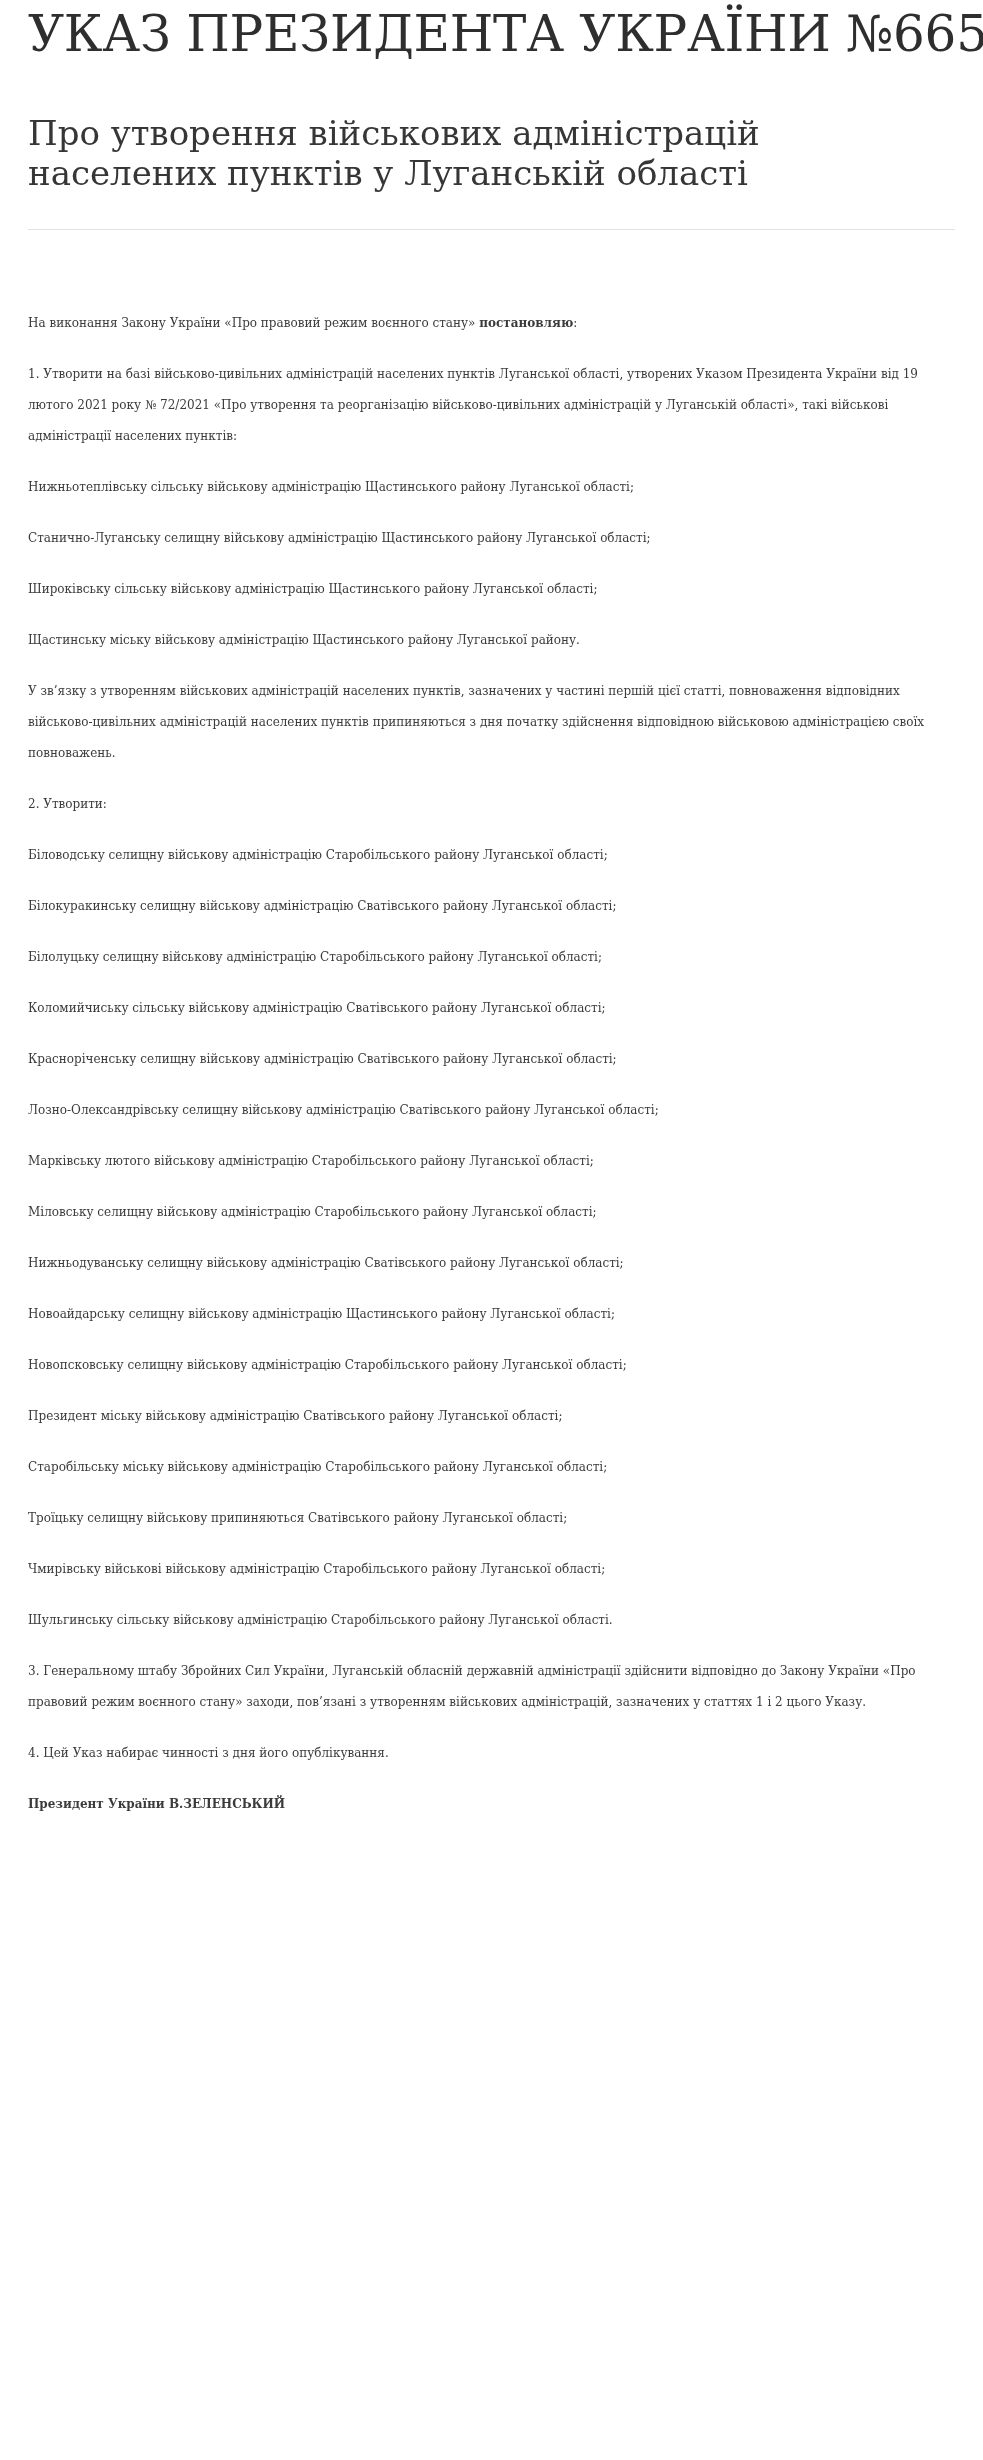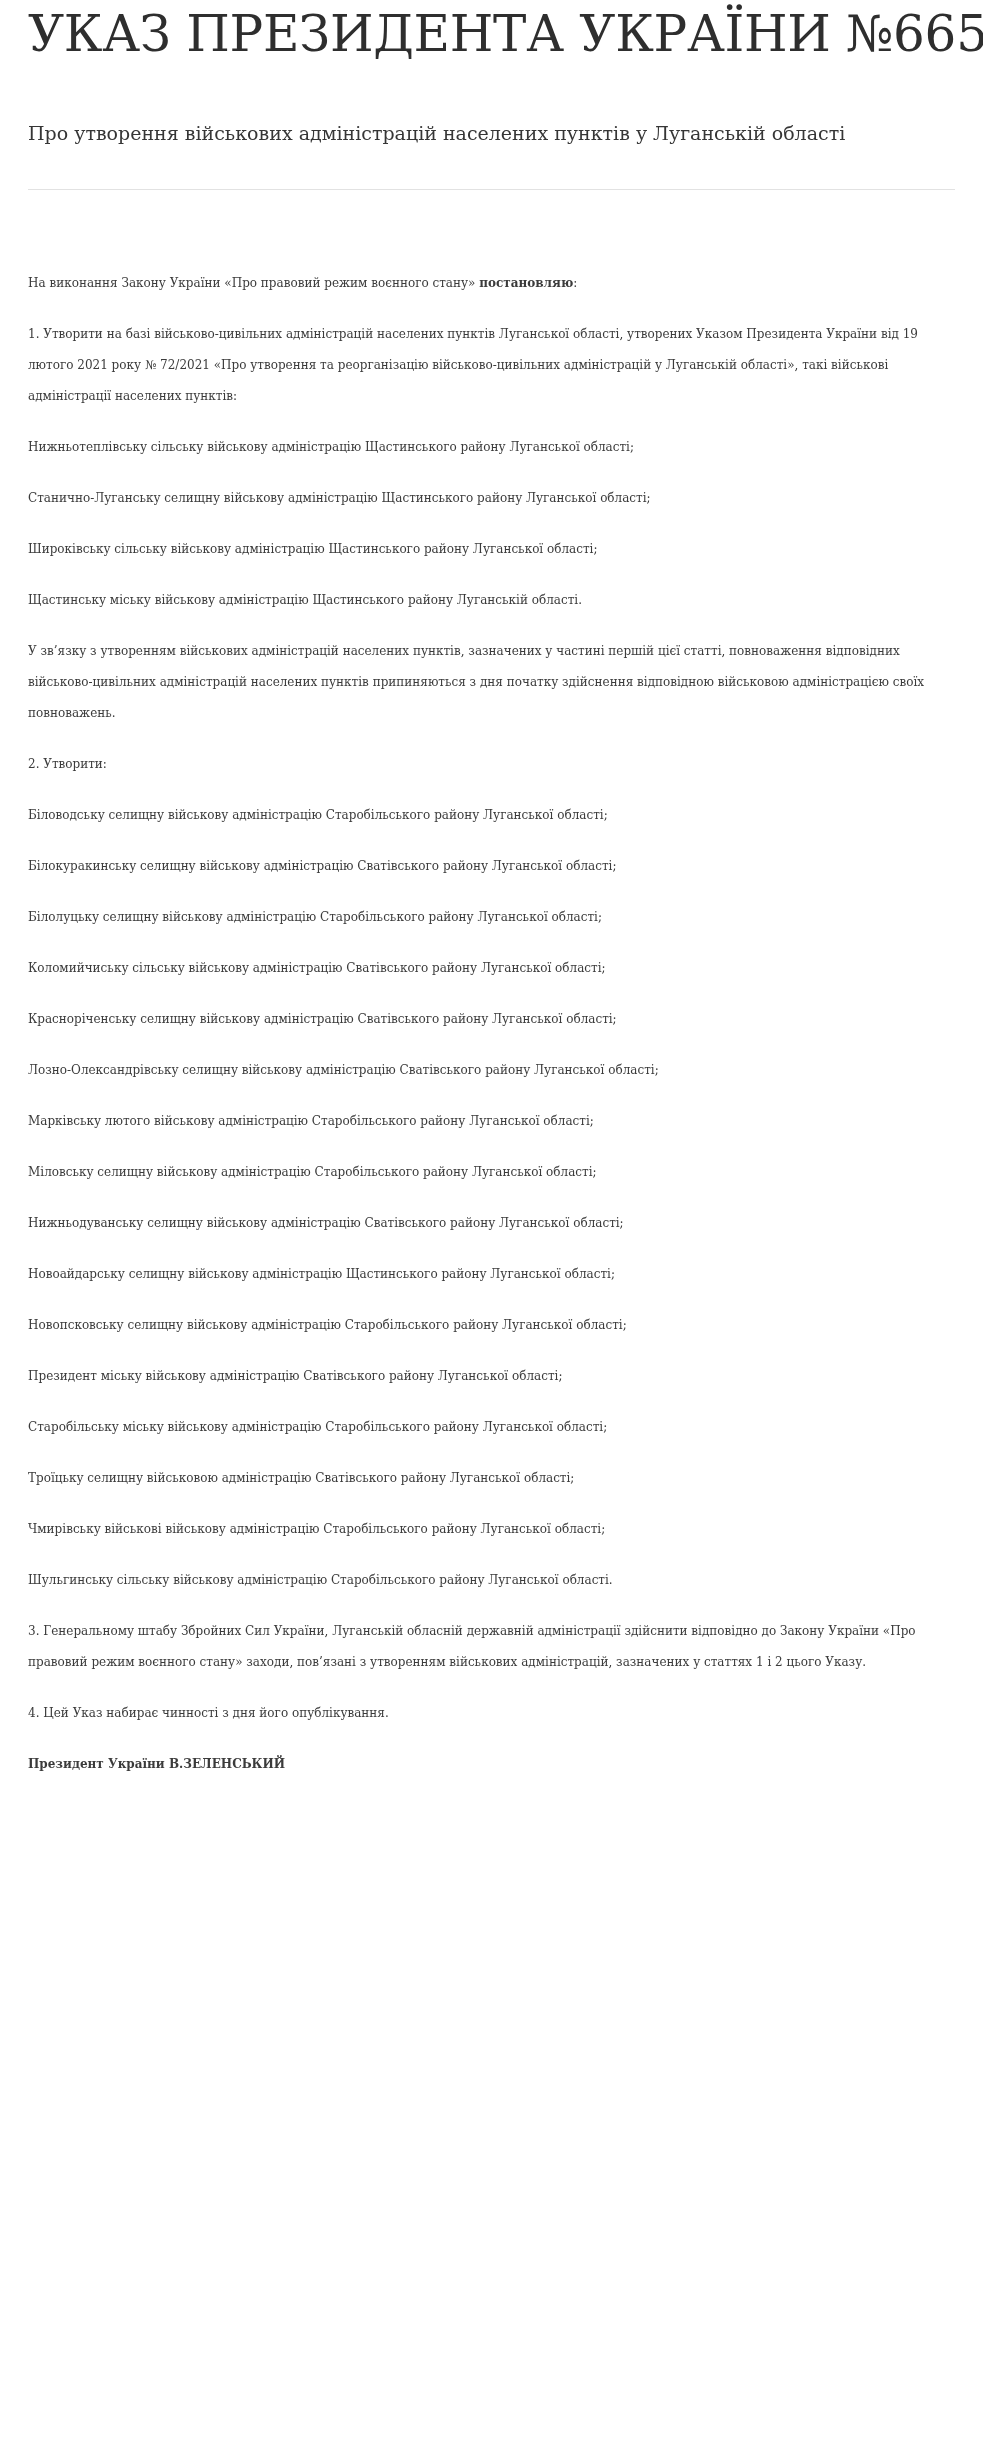--- a/index.html
+++ b/index.html
@@ -22,21 +22,21 @@
   .decree-title {
     font-size: 50px;
     font-weight: 400;
     line-height: 1.22;
     letter-spacing: -0.3px;
     color: #2e2e2e;
     margin: 0 0 48px 0;
     white-space: nowrap;
   }
   .decree-subtitle {
-    font-size: 19px;
+    font-size: 34px;
     font-weight: 400;
     line-height: 40px;
     color: #363636;
     margin: 0 0 36px 0;
     max-width: 880px;
   }
   .divider {
     border: none;
     border-top: 1px solid #e2e2e2;
     height: 0;
@@ -71,37 +71,37 @@
   <hr class="divider">
 
   <div class="body-text">
 
     <p><span>На виконання Закону України «Про правовий режим воєнного стану» </span><span class="bold">постановляю</span><span>:</span></p>
 
     <p>1. Утворити на базі військово-цивільних адміністрацій населених пунктів Луганської області, утворених Указом Президента України від 19 лютого 2021 року № 72/2021 «Про утворення та реорганізацію військово-цивільних адміністрацій у Луганській області», такі військові адміністрації населених пунктів:</p>
     <p>Нижньотеплівську сільську військову адміністрацію Щастинського району Луганської області;</p>
     <p>Станично-Луганську селищну військову адміністрацію Щастинського району Луганської області;</p>
     <p>Широківську сільську військову адміністрацію Щастинського району Луганської області;</p>
-    <p>Щастинську міську військову адміністрацію Щастинського району Луганській області.</p>
+    <p>Щастинську міську військову адміністрацію Щастинського району Луганської району.</p>
     <p>У зв’язку з утворенням військових адміністрацій населених пунктів, зазначених у частині першій цієї статті, повноваження відповідних військово-цивільних адміністрацій населених пунктів припиняються з дня початку здійснення відповідною військовою адміністрацією своїх повноважень.</p>
     <p>2. Утворити:</p>
     <p>Біловодську селищну військову адміністрацію Старобільського району Луганської області;</p>
     <p>Білокуракинську селищну військову адміністрацію Сватівського району Луганської області;</p>
     <p>Білолуцьку селищну військову адміністрацію Старобільського району Луганської області;</p>
     <p>Коломийчиську сільську військову адміністрацію Сватівського району Луганської області;</p>
     <p>Красноріченську селищну військову адміністрацію Сватівського району Луганської області;</p>
     <p>Лозно-Олександрівську селищну військову адміністрацію Сватівського району Луганської області;</p>
     <p>Марківську лютого військову адміністрацію Старобільського району Луганської області;</p>
     <p>Міловську селищну військову адміністрацію Старобільського району Луганської області;</p>
     <p>Нижньодуванську селищну військову адміністрацію Сватівського району Луганської області;</p>
     <p>Новоайдарську селищну військову адміністрацію Щастинського району Луганської області;</p>
     <p>Новопсковську селищну військову адміністрацію Старобільського району Луганської області;</p>
     <p>Президент міську військову адміністрацію Сватівського району Луганської області;</p>
     <p>Старобільську міську військову адміністрацію Старобільського району Луганської області;</p>
-    <p>Троїцьку селищну військовою адміністрацію Сватівського району Луганської області;</p>
+    <p>Троїцьку селищну військову припиняються Сватівського району Луганської області;</p>
     <p>Чмирівську військові військову адміністрацію Старобільського району Луганської області;</p>
     <p>Шульгинську сільську військову адміністрацію Старобільського району Луганської області.</p>
     <p>3. Генеральному штабу Збройних Сил України, Луганській обласній державній адміністрації здійснити відповідно до Закону України «Про правовий режим воєнного стану» заходи, пов’язані з утворенням військових адміністрацій, зазначених у статтях 1 і 2 цього Указу.</p>
     <p>4. Цей Указ набирає чинності з дня його опублікування.</p>
 
     <p class="signature">Президент України В.ЗЕЛЕНСЬКИЙ</p>
 
   </div>
 </div>
 

